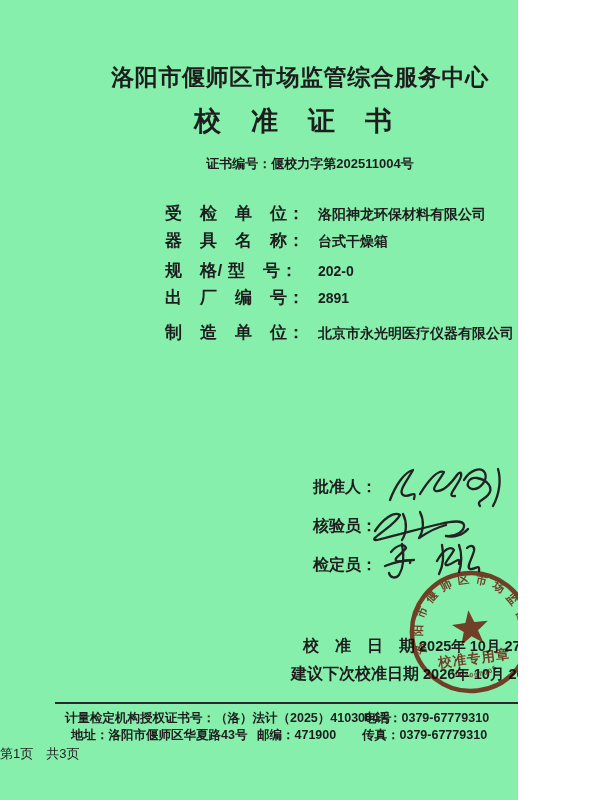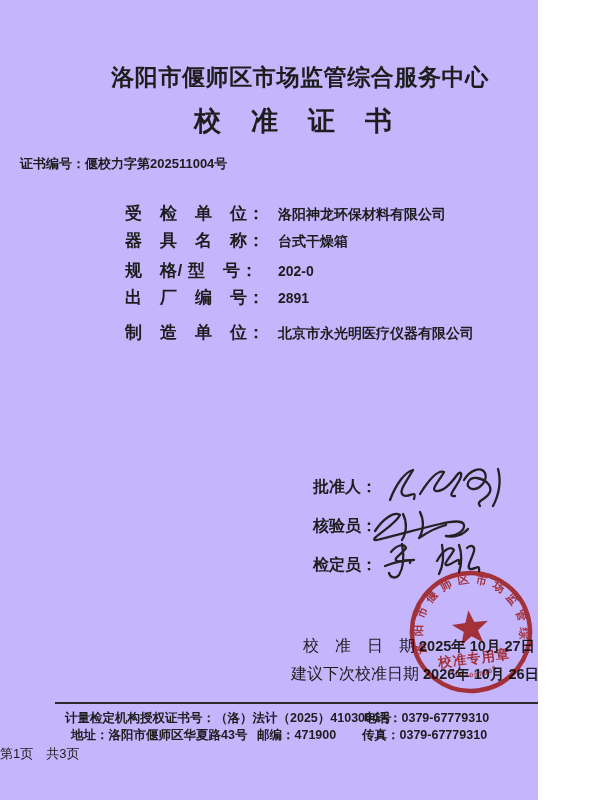--- a/index.html
+++ b/index.html
@@ -1,34 +1,33 @@
 <!DOCTYPE html>
 <html><head>
 <meta charset="utf-8">
 <style>
   html,body{margin:0;padding:0;background:#ffffff;}
   .page{
-    position:relative;width:518px;height:800px;background:#c4b5fd;
+    position:relative;width:518px;height:800px;background:#86efac;
     overflow:hidden;font-family:"Liberation Sans","DejaVu Sans",sans-serif;
     color:#1d1d1d;
-    padding-left:20px;
   }
   .abs{position:absolute;}
   .org-title{top:62px;left:0;width:600px;text-align:center;font-size:23px;font-weight:800;letter-spacing:0.6px;}
   .cert-title{top:103px;left:8px;width:600px;text-align:center;font-size:27px;font-weight:800;letter-spacing:30px;}
-  .cert-no{top:155px;left:0;width:600px;font-size:13px;font-weight:700;text-indent:20px;}
+  .cert-no{top:155px;left:0;width:600px;text-align:center;font-size:13px;font-weight:700;text-indent:20px;}
   .frow{left:125px;font-size:17px;font-weight:700;white-space:nowrap;}
-  .flabel{display:inline-block;width:153px;letter-spacing:0.5px;}
+  .flabel{display:inline-block;width:153px;letter-spacing:0.5px;margin-left:40px;}
   .fvalue{font-size:14px;font-weight:700;margin-top:36px;}
   .r0{top:202px}.r1{top:229px}.r2{top:259px}.r3{top:286px}.r4{top:321px}.r5{top:351px}
   .slabel{left:313px;font-size:16px;font-weight:700;}
   .s0{top:477px}.s1{top:516px}.s2{top:555px}
   .sig-overlay{left:0;top:0;width:600px;height:800px;pointer-events:none;}
   .sig-overlay path{fill:none;stroke:#222;stroke-width:2.3;stroke-linecap:round;stroke-linejoin:round;}
-  .drow-label{font-size:16px;font-weight:400;white-space:nowrap;}
+  .drow-label{font-size:16px;font-weight:700;white-space:nowrap;}
   .drow-value{font-size:14.5px;font-weight:700;white-space:nowrap;}
   .d0l{left:303px;top:636px}.d0v{left:419px;top:637px}
   .d1l{left:291px;top:664px}.d1v{left:423px;top:665px}
   .seal{mix-blend-mode:multiply;opacity:0.9;}
   .seal-main{left:401px;top:562px;transform:rotate(-7deg);}
   .seal-side{left:542px;top:355px;transform:rotate(-28deg);}
   .seal circle{fill:none;stroke:#cf2f23;stroke-width:4.5;}
   .seal text{fill:#cf2f23;font-weight:700;font-family:"Liberation Sans","DejaVu Sans",sans-serif;}
   .ring-text{font-size:11.5px;}
   .center-text{font-size:13.5px;letter-spacing:1px;}

